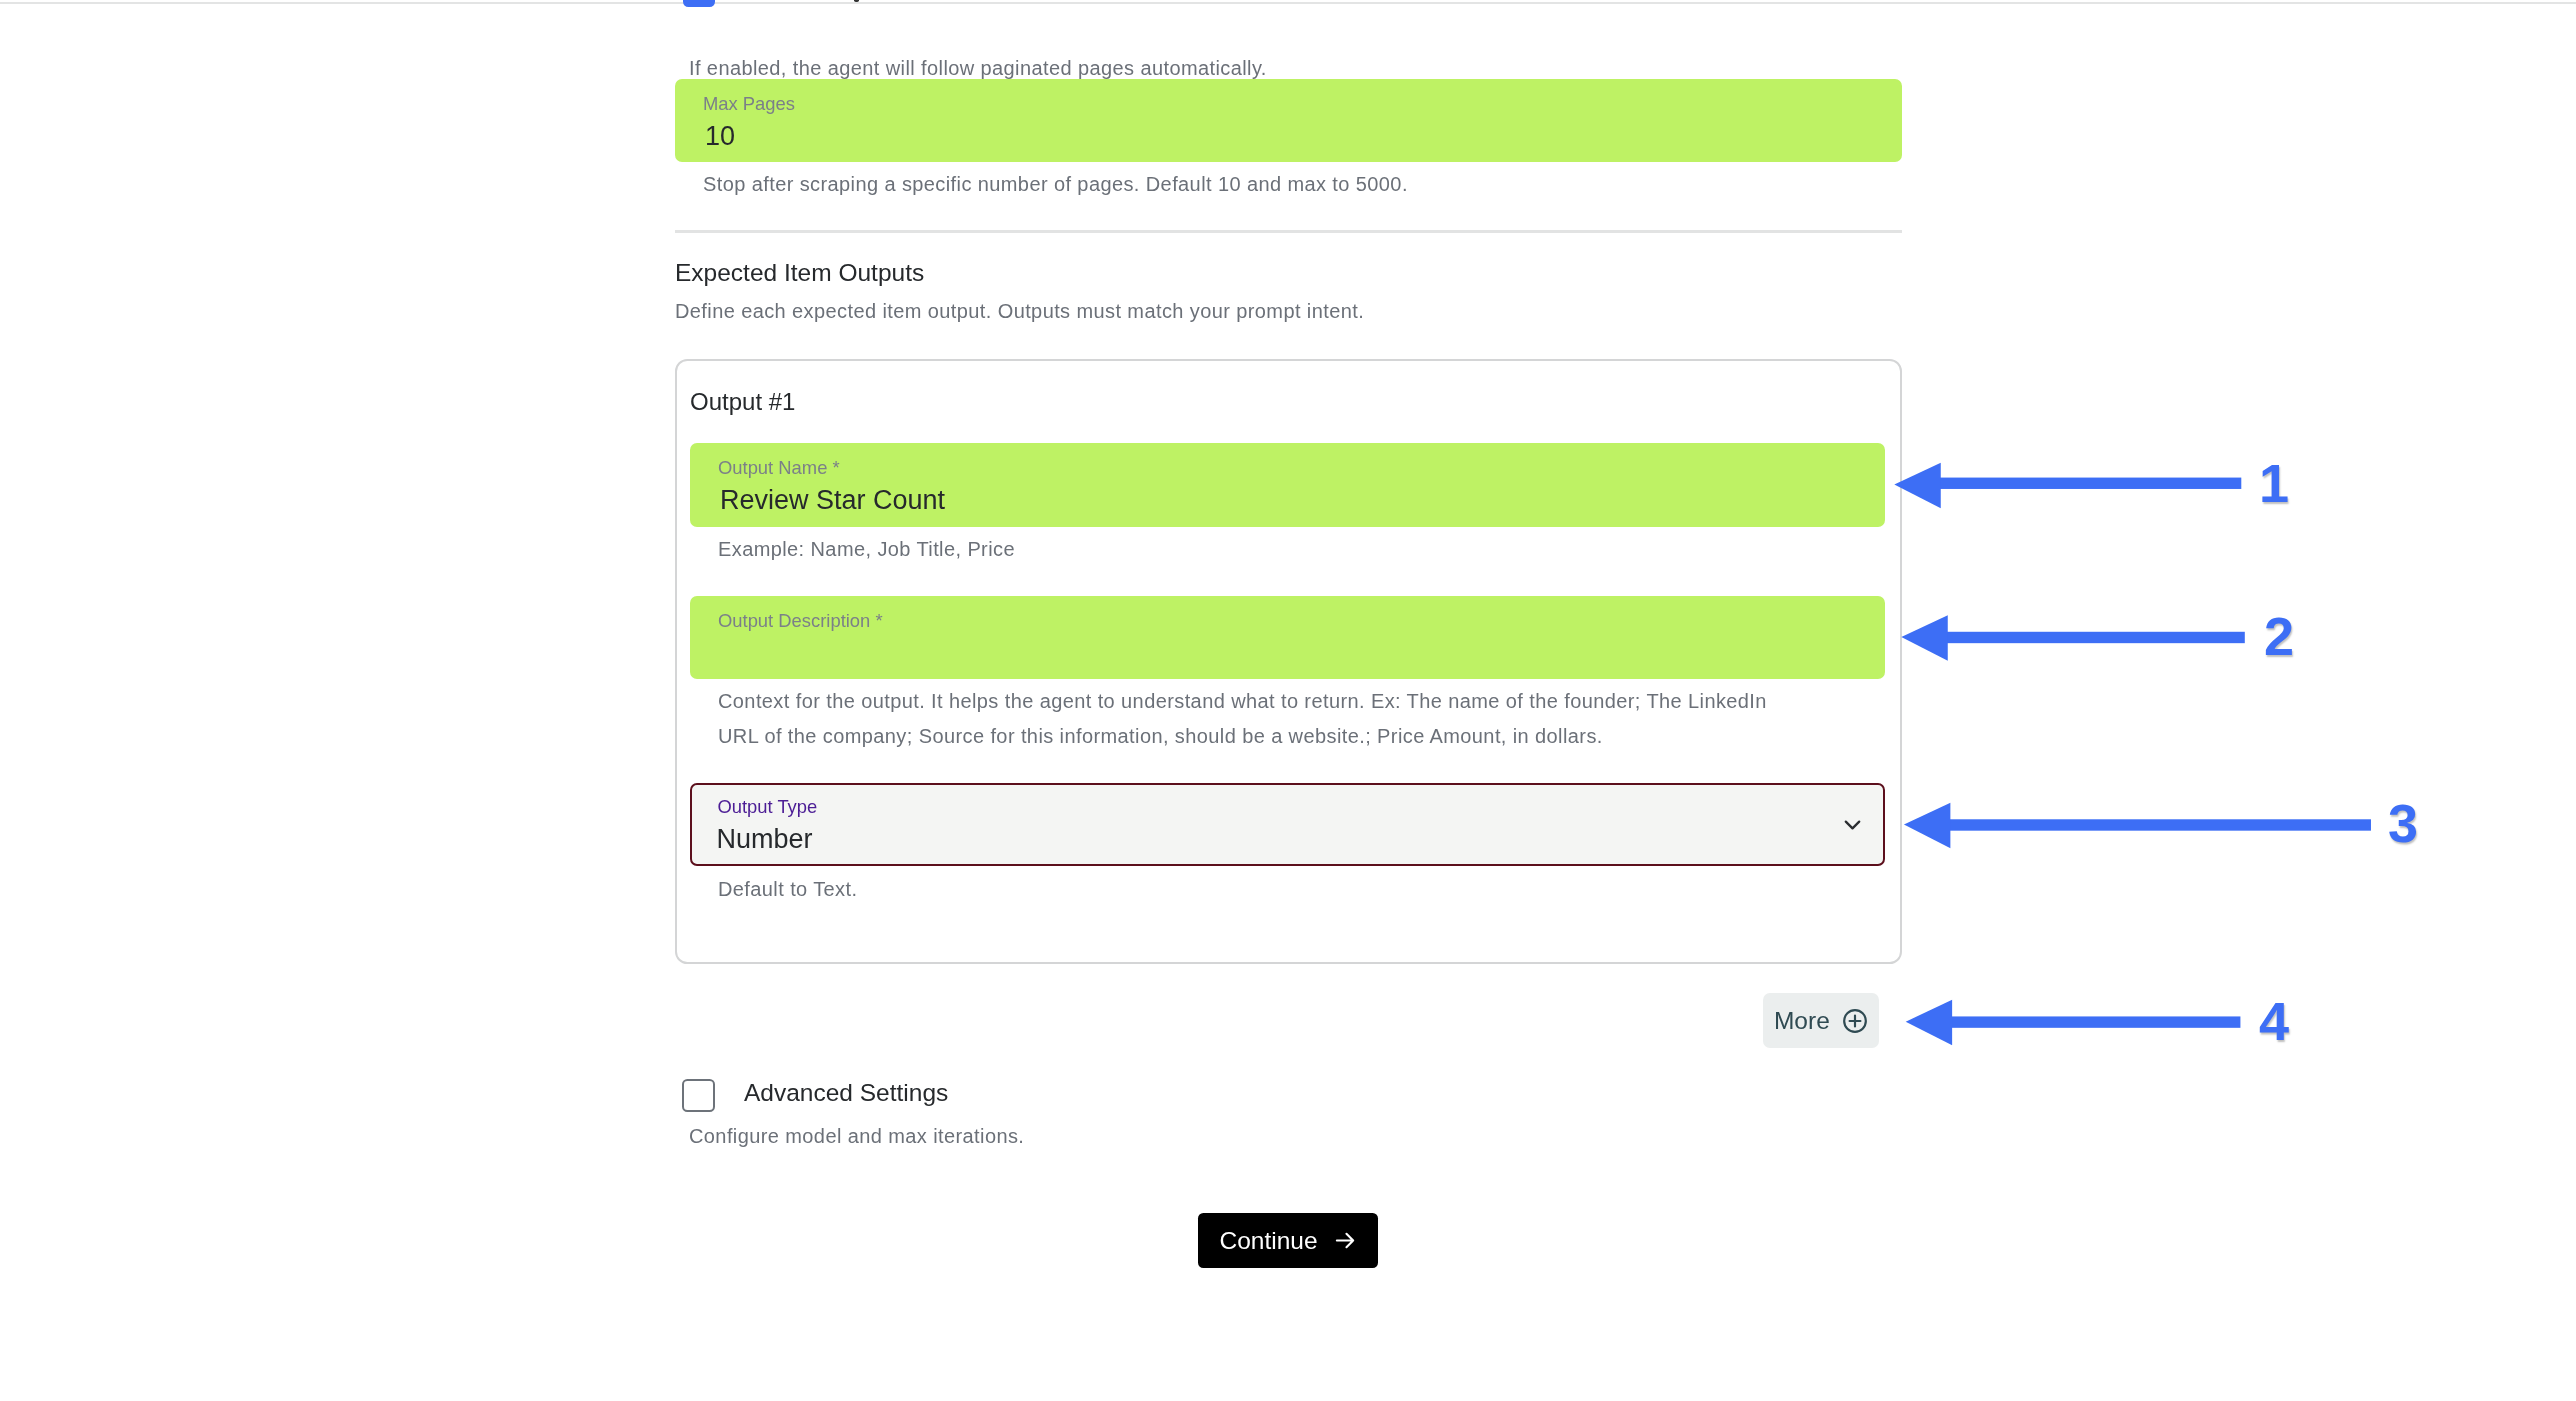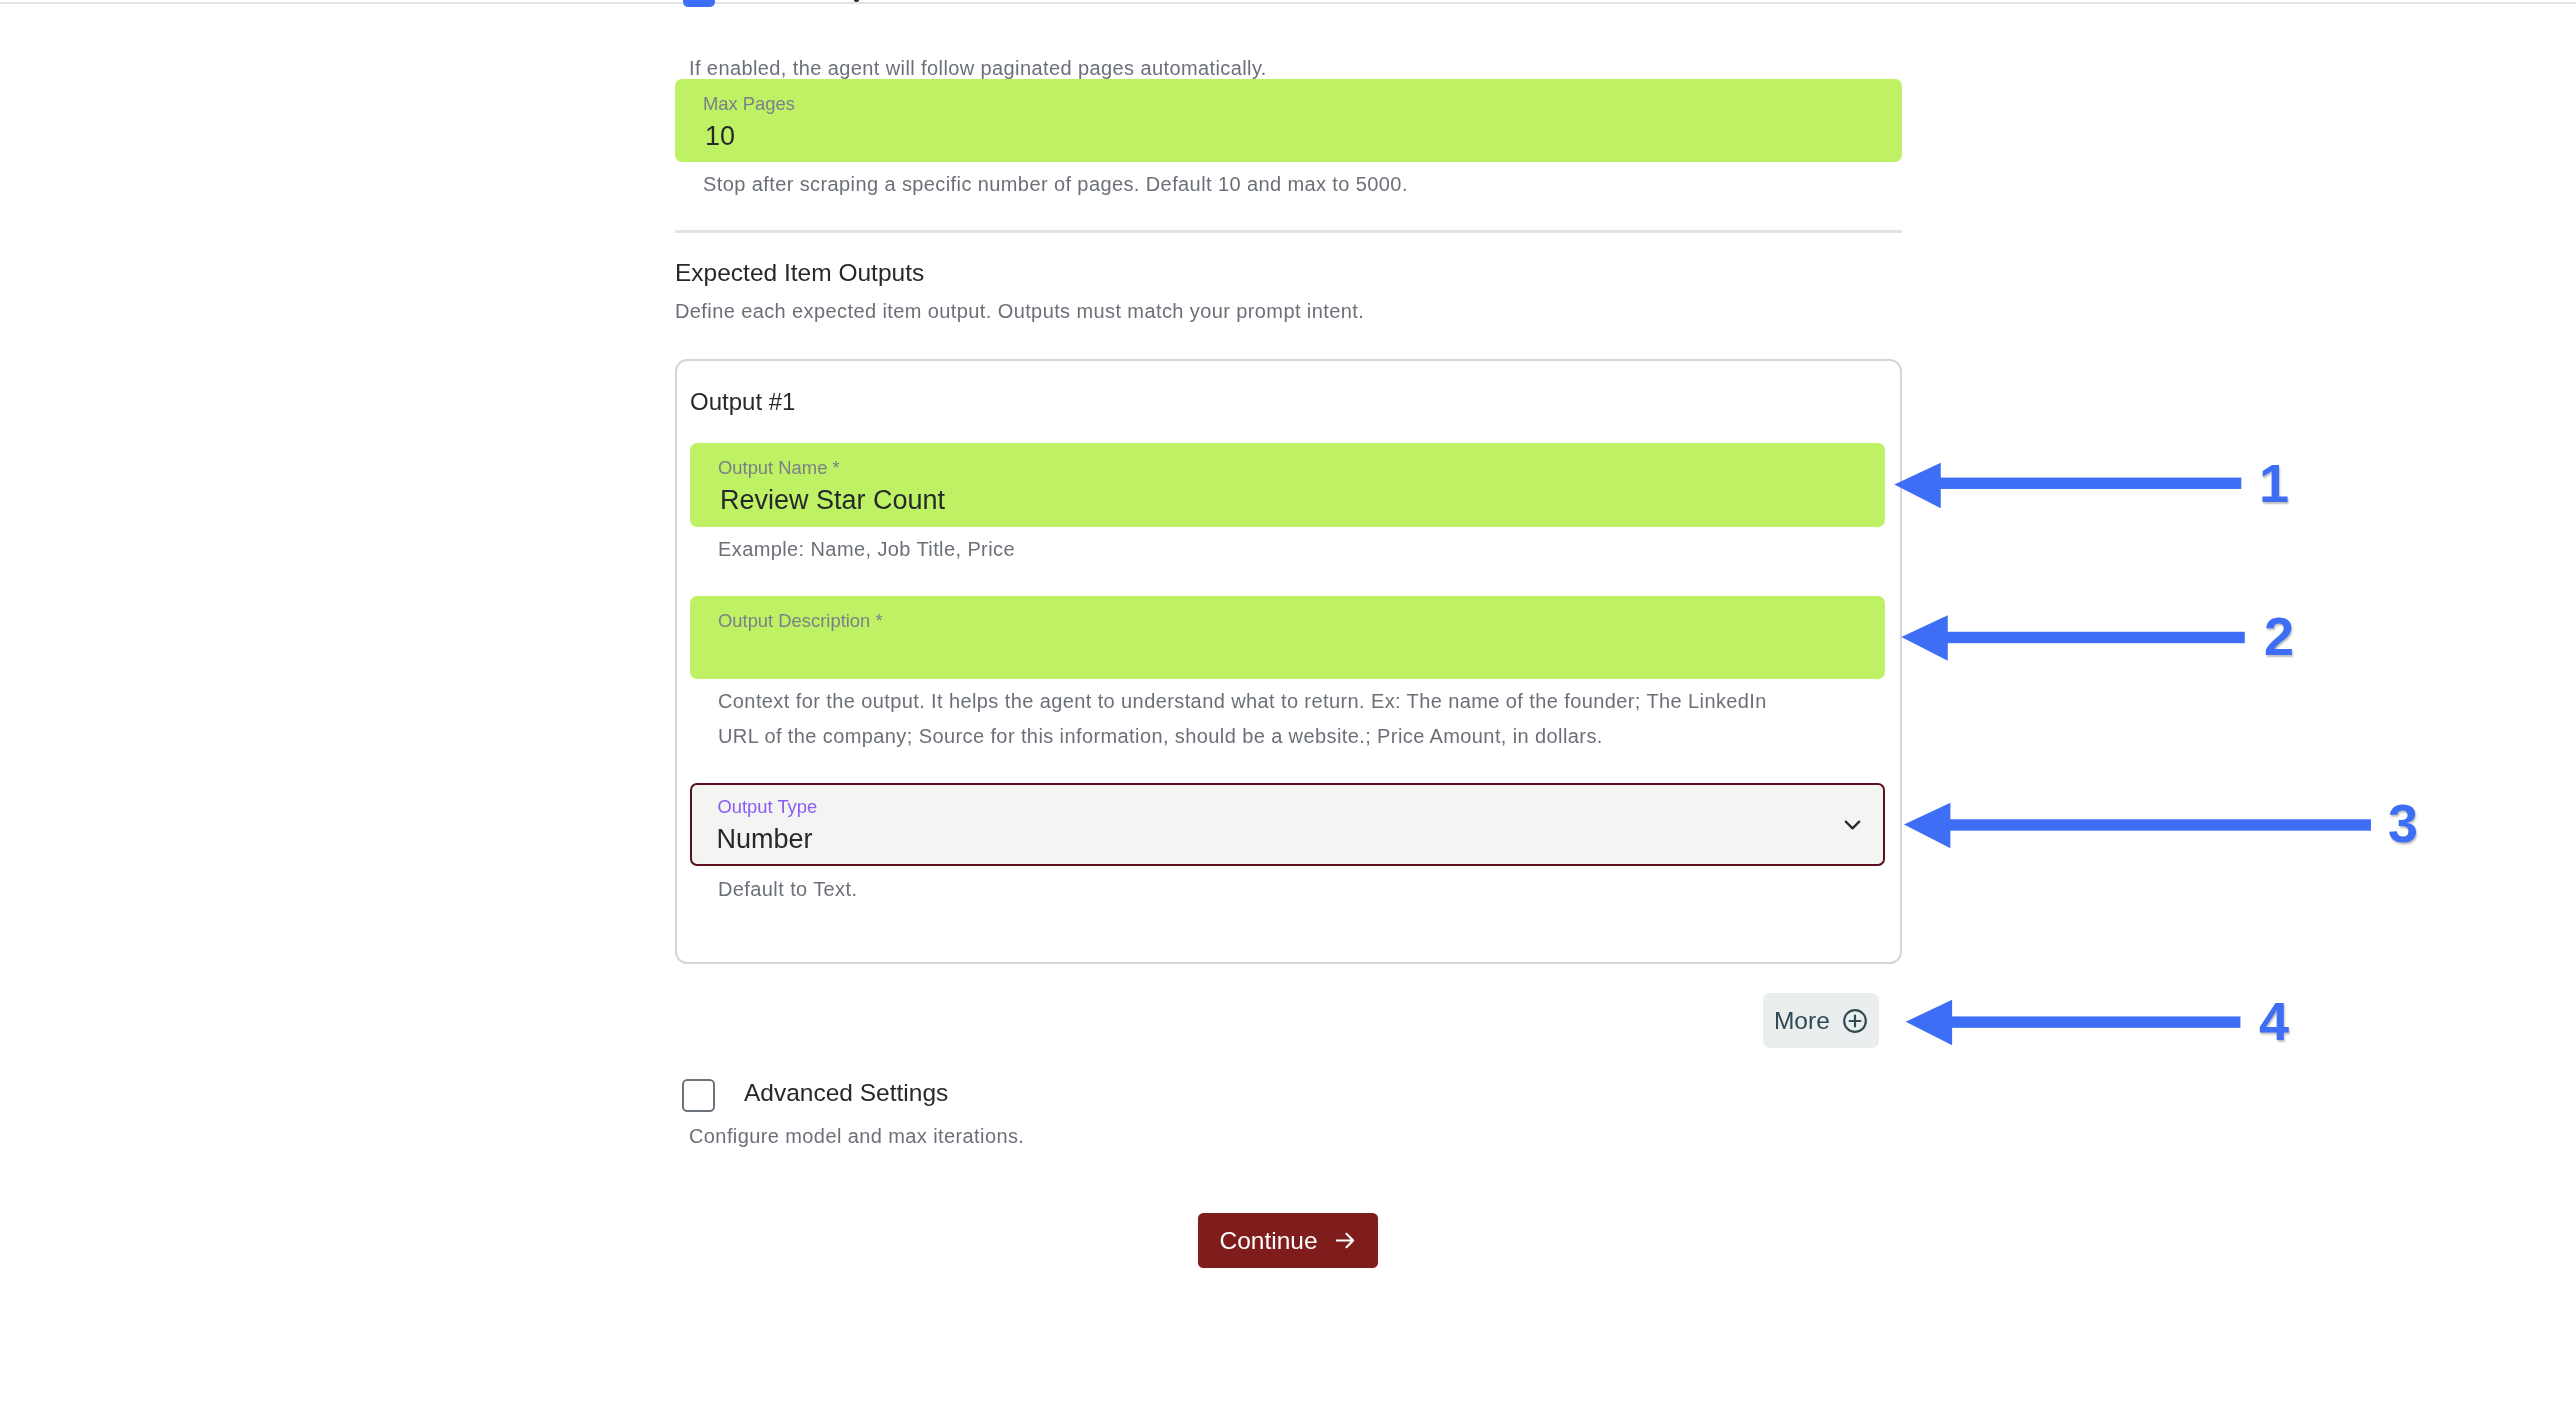--- a/index.html
+++ b/index.html
@@ -26,38 +26,38 @@
 
   .card {
     left:675px; top:359px; width:1227px; height:605px; box-sizing:border-box;
     border:2.6px solid #d4d5d6; border-radius:12.3px; background:#fff;
   }
   .card-title { left:690px; top:388px; font-size:24px; font-weight:normal; color:#26292c; white-space:nowrap; }
 
   .select-field {
     border:2.6px solid #5c0f1c; border-radius:7px; background:#f4f5f3; box-sizing:border-box;
   }
-  .select-field .flabel { color:#8b5cf6; left:25.4px; top:10.5px; }
+  .select-field .flabel { color:#4c1d95; left:25.4px; top:10.5px; }
   .select-field .fvalue { left:24.5px; top:39px; }
   .chevron { position:absolute; right:19px; top:28px; width:23px; height:23px; }
 
   .more-btn {
     left:1763px; top:993px; width:116px; height:55px; border-radius:7px;
     background:#ebeeee; display:flex; align-items:center; justify-content:center; gap:12.3px;
     font-size:24.5px; color:#2f4a52; cursor:pointer; box-sizing:border-box;
   }
   .adv-checkbox {
     left:682px; top:1079px; width:33px; height:33px; box-sizing:border-box;
     border:2.6px solid #6d737a; border-radius:5.3px; background:#fff; cursor:pointer;
   }
   .adv-label { left:744px; top:1079px; font-size:24.5px; color:#26292c; white-space:nowrap; }
 
   .continue-btn {
     left:1198px; top:1213px; width:180px; height:55px; border-radius:5.3px;
-    background:#7f1d1d; color:#fff; font-size:24.5px; display:flex; align-items:center;
+    background:#000000; color:#fff; font-size:24.5px; display:flex; align-items:center;
     justify-content:center; gap:16px; cursor:pointer;
   }
 
   .annot-num { font-size:54px; font-weight:bold; color:#3d6ef5; text-shadow:0.9px 1.8px 1.8px rgba(0,0,0,0.25); }
   svg.arrow { position:absolute; overflow:visible; }
 </style>
 </head>
 <body>
 
 <div class="abs topline"></div>

